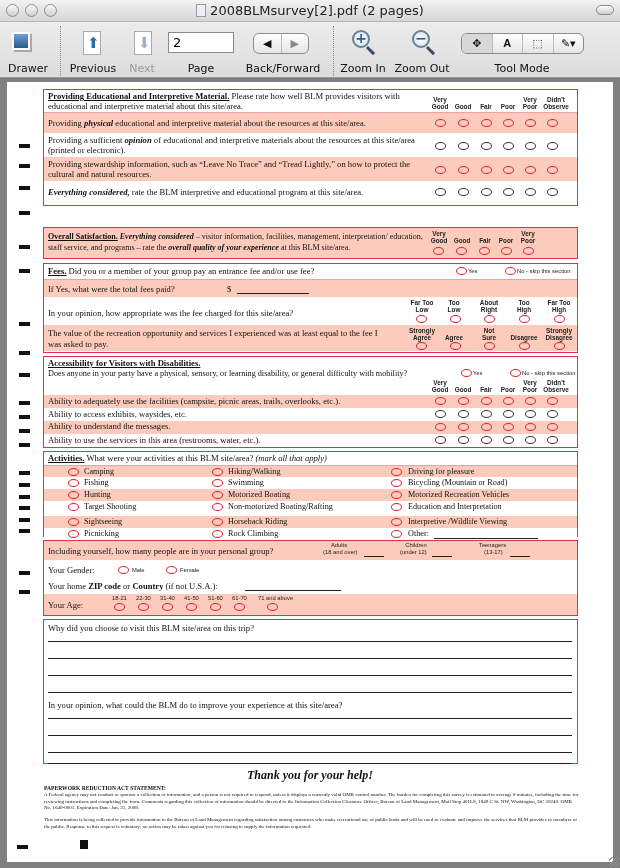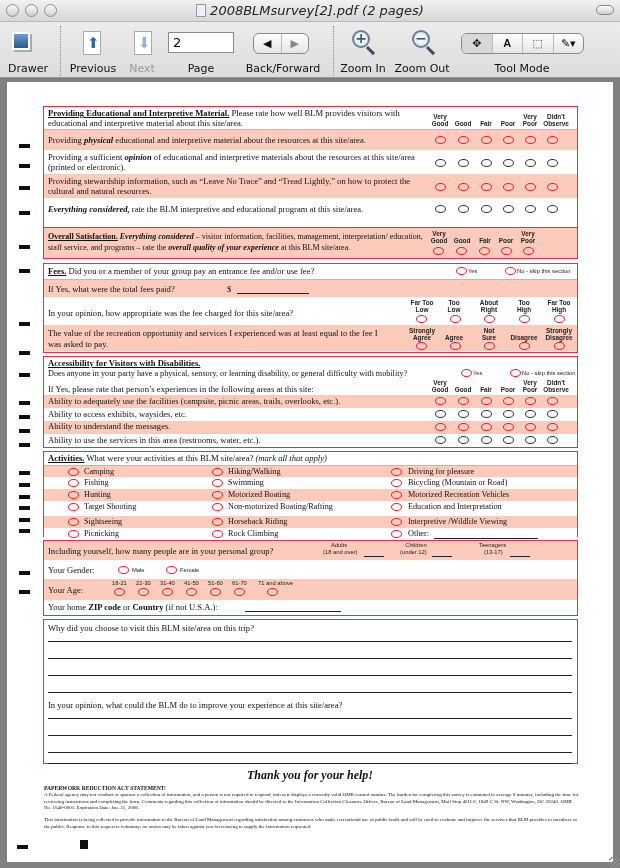--- a/index.html
+++ b/index.html
@@ -4,21 +4,21 @@
 <style>
   * { box-sizing: border-box; margin: 0; padding: 0; }
   html, body { width: 620px; height: 868px; overflow: hidden; background: #7a7a7a; font-family: "Liberation Sans", sans-serif; }
 
   
   .titlebar { position: absolute; left: 0; top: 0; width: 620px; height: 22px;
     background: linear-gradient(#f2f2f2, #d6d6d6); border-bottom: 1px solid #b8b8b8; }
   .traffic { position: absolute; top: 4px; width: 13px; height: 13px; border-radius: 50%;
     border: 1px solid #8e8e8e; background: linear-gradient(#fafafa, #cfcfcf); }
   .title { position: absolute; left: 0; right: 0; top: 3px; text-align: center; font-size: 13px; color: #222;
-    font-family: "DejaVu Sans", sans-serif; font-style: italic; }
+    font-family: "DejaVu Sans", sans-serif; }
   .title .pdf-icon { display: inline-block; width: 10px; height: 13px; background: #eef; border: 1px solid #999; vertical-align: -2px; margin-right: 4px; }
   .pill { position: absolute; right: 6px; top: 5px; width: 18px; height: 10px; border-radius: 6px; border: 1px solid #888; background: linear-gradient(#fff, #ccc); }
 
   .toolbar { position: absolute; left: 0; top: 22px; width: 620px; height: 56px;
     background: linear-gradient(#ececec, #dcdcdc); border-bottom: 1px solid #9a9a9a; }
   .tb-item { position: absolute; top: 0; text-align: center; font-size: 11px; color: #111; font-family: "DejaVu Sans", sans-serif; }
   .tb-item .lbl { position: absolute; top: 40px; left: 0; right: 0; white-space: nowrap; }
   .tb-item.disabled .lbl { color: #999; }
   .sep { position: absolute; top: 4px; width: 0; height: 50px; border-left: 1px dotted #888; }
 
@@ -142,21 +142,21 @@
     <div class="tick" style="top:401px"></div>
     <div class="tick" style="top:413px"></div>
     <div class="tick" style="top:424px"></div>
     <div class="tick" style="top:436px"></div>
     <div class="tick" style="top:447px"></div>
     <div class="tick" style="top:489px"></div>
     <div class="tick" style="top:508px"></div>
     <div class="tick" style="top:763px;left:10px"></div>
     <div class="tick" style="top:758px;left:73px;width:8px;height:9px"></div>
 
-    <div class="box" style="top:24px;height:136px">
+    <div class="box" style="top:7px;height:117px">
       <div class="row white" style="height:22px">
         <div class="txt" style="top:1px;width:375px;line-height:10px">
           <span class="u">Providing Educational and Interpretive Material.</span><span> Please rate how well BLM provides visitors with educational and interpretive material about this site/area.</span>
         </div>
         <div class="hdr" style="left:385px;top:6px;width:22px">Very Good</div>
         <div class="hdr" style="left:408px;top:13px;width:22px">Good</div>
         <div class="hdr" style="left:432px;top:13px;width:20px">Fair</div>
         <div class="hdr" style="left:454px;top:13px;width:20px">Poor</div>
         <div class="hdr" style="left:475px;top:6px;width:22px">Very Poor</div>
         <div class="hdr" style="left:497px;top:6px;width:30px">Didn't Observe</div>
@@ -257,21 +257,20 @@
     </div>
 
     <div class="box" style="top:274px;height:92px">
       <div class="row white" style="height:38px">
         <div class="txt" style="top:1px"><span class="u">Accessibility for Visitors with Disabilities.</span></div>
         <div class="txt" style="top:12px;font-size:8.2px">Does anyone in your party have a physical, sensory, or learning disability, or general difficulty with mobility?</div>
         <div class="radio" style="left:417px;top:12px"></div>
         <div class="sm" style="left:429px;top:13px">Yes</div>
         <div class="radio" style="left:466px;top:12px"></div>
         <div class="sm" style="left:478px;top:13px">No - skip this section</div>
-        <div class="txt" style="top:27px">If Yes, please rate that person’s experiences in the following areas at this site:</div>
         <div class="hdr" style="left:385px;top:22px;width:22px">Very Good</div>
         <div class="hdr" style="left:408px;top:29px;width:22px">Good</div>
         <div class="hdr" style="left:432px;top:29px;width:20px">Fair</div>
         <div class="hdr" style="left:454px;top:29px;width:20px">Poor</div>
         <div class="hdr" style="left:475px;top:22px;width:22px">Very Poor</div>
         <div class="hdr" style="left:497px;top:22px;width:30px">Didn't Observe</div>
       </div>
       <div class="row pink" style="height:13px">
         <div class="txt" style="top:1px">Ability to adequately use the facilities (campsite, picnic areas, trails, overlooks, etc.).</div>
         <div class="radio" style="left:391px;top:2px"></div>
@@ -377,42 +376,42 @@
         <div class="sm" style="left:435px;top:1px">Teenagers</div>
         <div class="sm" style="left:440px;top:8px">(13-17)</div>
         <div class="line" style="left:466px;top:15px;width:20px"></div>
       </div>
       <div class="row white" style="height:19px">
         <div class="txt" style="top:5px">Your Gender:</div>
         <div class="radio" style="left:74px;top:6px"></div>
         <div class="sm" style="left:88px;top:7px">Male</div>
         <div class="radio" style="left:122px;top:6px"></div>
         <div class="sm" style="left:136px;top:7px">Female</div>
+      </div>
+      <div class="row white" style="height:15px">
+        <div class="txt" style="top:2px"><span>Your home </span><b>ZIP code</b><span> or </span><b>Country</b><span> (if not U.S.A.):</span></div>
+        <div class="line" style="left:201px;top:11px;width:96px"></div>
       </div>
       <div class="row pink" style="height:21px">
         <div class="txt" style="top:6px">Your Age:</div>
         <div class="sm" style="left:68px;top:1px">18-21</div>
         <div class="sm" style="left:92px;top:1px">22-30</div>
         <div class="sm" style="left:116px;top:1px">31-40</div>
         <div class="sm" style="left:140px;top:1px">41-50</div>
         <div class="sm" style="left:164px;top:1px">51-60</div>
         <div class="sm" style="left:188px;top:1px">61-70</div>
         <div class="sm" style="left:214px;top:1px">71 and above</div>
         <div class="radio" style="left:70px;top:9px"></div>
         <div class="radio" style="left:94px;top:9px"></div>
         <div class="radio" style="left:118px;top:9px"></div>
         <div class="radio" style="left:142px;top:9px"></div>
         <div class="radio" style="left:166px;top:9px"></div>
         <div class="radio" style="left:190px;top:9px"></div>
         <div class="radio" style="left:223px;top:9px"></div>
       </div>
-      <div class="row white" style="height:15px">
-        <div class="txt" style="top:2px"><span>Your home </span><b>ZIP code</b><span> or </span><b>Country</b><span> (if not U.S.A.):</span></div>
-        <div class="line" style="left:201px;top:11px;width:96px"></div>
-      </div>
     </div>
 
     <div class="box" style="top:537px;height:145px">
       <div class="txt" style="top:3px">Why did you choose to visit this BLM site/area on this trip?</div>
       <div class="line" style="left:4px;top:21px;width:524px"></div>
       <div class="line" style="left:4px;top:38px;width:524px"></div>
       <div class="line" style="left:4px;top:55px;width:524px"></div>
       <div class="line" style="left:4px;top:72px;width:524px"></div>
       <div class="txt" style="top:80px">In your opinion, what could the BLM do to improve your experience at this site/area?</div>
       <div class="line" style="left:4px;top:98px;width:524px"></div>

